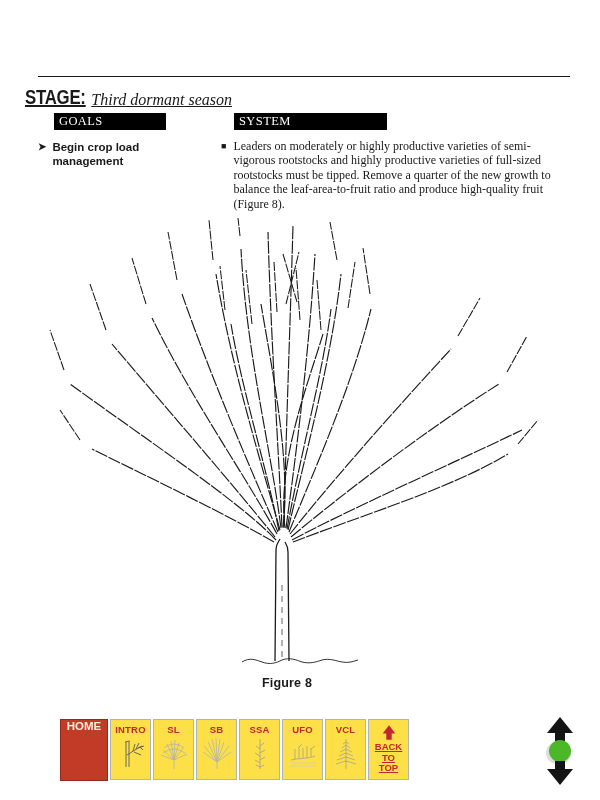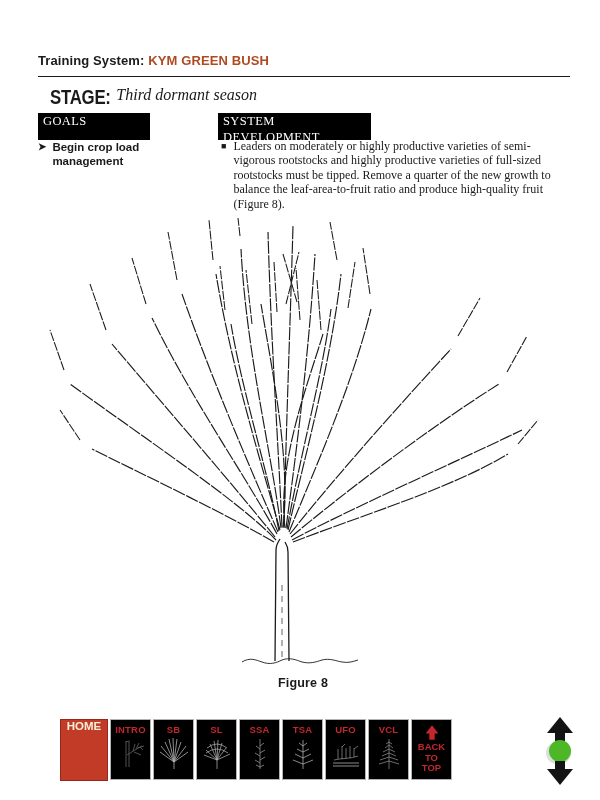--- a/index.html
+++ b/index.html
@@ -3,63 +3,60 @@
 <meta charset="utf-8">
 <style>
   html,body{margin:0;padding:0;background:#fff;}
   .page{position:relative;width:600px;height:800px;background:#ffffff;overflow:hidden;
         font-family:"Liberation Sans",sans-serif;color:#1a1a1a;}
   
   .ts-header{position:absolute;left:38px;top:53px;font-size:13px;font-weight:bold;letter-spacing:0.1px;}
   .ts-header .orange{color:#b04a22;margin-left:4px;}
   .header-rule{position:absolute;left:38px;top:76px;width:532px;height:0;border-top:1.3px solid #1a1a1a;}
   
-  .stage{position:absolute;left:50px;top:86px;display:flex;align-items:flex-start;}
+  .stage{position:absolute;left:25px;top:86px;display:flex;align-items:flex-end;text-decoration:underline;}
   .stage-label{font-size:20px;font-weight:800;display:inline-block;transform:scaleX(0.84);transform-origin:left bottom;letter-spacing:-0.3px;}
   .stage-value{font-family:"Liberation Serif",serif;font-style:italic;font-size:16px;margin-left:-6px;}
   
   .blackbox{position:absolute;background:#000;color:#fff;font-family:"Liberation Serif",serif;
-            font-size:12.5px;height:27px;line-height:16px;padding-left:5px;box-sizing:border-box;letter-spacing:0.4px;}
+            font-size:12.5px;height:17px;line-height:16px;padding-left:5px;box-sizing:border-box;letter-spacing:0.4px;margin-left:16px;}
   .goals-box{left:38px;top:113px;width:112px;}
   .sysdev-box{left:218px;top:113px;width:153px;}
   
   .goals-item{position:absolute;left:38px;top:140px;width:130px;display:flex;gap:6px;
               font-weight:bold;font-size:11.5px;line-height:14px;}
   .goals-item .arrow{font-size:10px;line-height:14px;}
   
   .sysdev-item{position:absolute;left:221px;top:139px;width:345px;display:flex;gap:7px;
                font-family:"Liberation Serif",serif;font-size:12px;line-height:14.4px;}
   .sysdev-item .sq{font-size:9px;line-height:14px;font-family:"Liberation Sans",sans-serif;}
   
   .tree-wrap{position:absolute;left:30px;top:212px;width:540px;height:460px;}
-  .fig-caption{position:absolute;left:248px;top:676px;width:110px;text-align:center;
+  .fig-caption{position:absolute;left:232px;top:676px;width:110px;text-align:center;
                font-size:12.5px;font-weight:bold;letter-spacing:0.2px;}
   
   .navbar{position:absolute;left:60px;top:719px;display:flex;gap:2px;align-items:flex-start;}
   .home-btn{width:48px;height:62px;background:#c23b27;border:1px solid #93291a;box-sizing:border-box;
             color:#f7efda;display:flex;justify-content:center;
             font-weight:bold;font-size:11.5px;cursor:pointer;}
-  .nav-card{width:41px;height:61px;background:#000000;border:1px solid #b3b3b3;box-sizing:border-box;
+  .nav-card{width:41px;height:61px;background:#fde047;border:1px solid #b3b3b3;box-sizing:border-box;
             display:flex;flex-direction:column;align-items:center;cursor:pointer;}
   .nav-card .lbl{color:#c1272d;font-weight:bold;font-size:9.5px;margin-top:4px;letter-spacing:0.2px;}
   .nav-card svg.thumb{margin-top:1px;}
   .btt-card{align-items:center;}
-  .btt-card .btt-line{color:#c1272d;font-weight:bold;font-size:9.5px;line-height:10.5px;text-align:center;}
+  .btt-card .btt-line{color:#c1272d;font-weight:bold;font-size:9.5px;line-height:10.5px;text-align:center;text-decoration:underline;}
   .btt-card svg{margin-top:5px;margin-bottom:2px;}
   
   .scroll-widget{position:absolute;left:542px;top:716px;width:36px;height:70px;cursor:pointer;}
 </style>
 </head>
 <body>
 
 <div class="page">
 
-  <div class="ts-header">
-    <span>Training System:</span><span class="orange">KYM GREEN BUSH</span>
-  </div>
   <div class="header-rule"></div>
 
   <div class="stage">
     <span class="stage-label">STAGE:</span>
     <span class="stage-value">Third dormant season</span>
   </div>
 
   <div class="blackbox goals-box">GOALS</div>
   <div class="blackbox sysdev-box">SYSTEM DEVELOPMENT</div>
 
@@ -150,89 +147,73 @@
             <path d="M22,12 l6,-2"></path>
           <path d="M17,15 l2,-7"></path>
             <path d="M18,16 l7,3"></path>
           <path d="M24,11 l3,3"></path>
         </g>
       </svg>
     </div>
 
 
     <div class="nav-card">
-      <div class="lbl">SB</div>
-      <svg class="thumb" width="30" height="36" viewBox="0 0 30 36">
-        <g stroke="#b2b2b2" stroke-width="0.8" fill="none">
-          <path d="M15,33 V26"></path>
-          <path d="M15,26 L2,10"></path>
-            <path d="M15,26 L6,6"></path>
-            <path d="M15,26 L10,3"></path>
-          <path d="M15,26 L14,2"></path>
-            <path d="M15,26 L18,3"></path>
-            <path d="M15,26 L22,6"></path>
-          <path d="M15,26 L27,10"></path>
-            <path d="M15,26 L1,16"></path>
-            <path d="M15,26 L29,16"></path>
-        </g>
-      </svg>
-    </div>
-
-    <div class="nav-card">
       <div class="lbl">SL</div>
       <svg class="thumb" width="30" height="36" viewBox="0 0 30 36">
         <g stroke="#adadad" stroke-width="0.75" fill="none">
           <path d="M15,33 V24"></path>
           <path d="M15,24 L4,14"></path>
             <path d="M15,24 L8,8"></path>
             <path d="M15,24 L12,5"></path>
           <path d="M15,24 L16,4"></path>
             <path d="M15,24 L20,7"></path>
             <path d="M15,24 L24,12"></path>
           <path d="M15,24 L2,19"></path>
             <path d="M15,24 L28,18"></path>
           <path d="M5,12 Q15,4 25,12"></path>
             <path d="M4,17 Q15,9 26,17"></path>
         </g>
       </svg>
     </div>
 
     <div class="nav-card">
+      <div class="lbl">SB</div>
+      <svg class="thumb" width="30" height="36" viewBox="0 0 30 36">
+        <g stroke="#b2b2b2" stroke-width="0.8" fill="none">
+          <path d="M15,33 V26"></path>
+          <path d="M15,26 L2,10"></path>
+            <path d="M15,26 L6,6"></path>
+            <path d="M15,26 L10,3"></path>
+          <path d="M15,26 L14,2"></path>
+            <path d="M15,26 L18,3"></path>
+            <path d="M15,26 L22,6"></path>
+          <path d="M15,26 L27,10"></path>
+            <path d="M15,26 L1,16"></path>
+            <path d="M15,26 L29,16"></path>
+        </g>
+      </svg>
+    </div>
+
+    <div class="nav-card">
       <div class="lbl">SSA</div>
       <svg class="thumb" width="30" height="36" viewBox="0 0 30 36">
         <g stroke="#9a9a9a" stroke-width="0.75" fill="none">
           <path d="M15,33 V3"></path>
           <path d="M15,27 l-5,-3"></path>
             <path d="M15,24 l5,-3"></path>
           <path d="M15,20 l-5,-3"></path>
             <path d="M15,17 l5,-3"></path>
           <path d="M15,13 l-4,-3"></path>
             <path d="M15,10 l4,-3"></path>
           <path d="M15,31 l-4,-2"></path>
             <path d="M15,31 l4,-2"></path>
         </g>
       </svg>
     </div>
 
-    <div class="nav-card">
-      <div class="lbl">TSA</div>
-      <svg class="thumb" width="30" height="36" viewBox="0 0 30 36">
-        <g stroke="#b5b5b5" stroke-width="0.75" fill="none">
-          <path d="M15,33 V4"></path>
-          <path d="M15,28 L5,24"></path>
-            <path d="M15,28 L25,24"></path>
-          <path d="M15,22 L7,18"></path>
-            <path d="M15,22 L23,18"></path>
-          <path d="M15,16 L9,13"></path>
-            <path d="M15,16 L21,13"></path>
-          <path d="M15,10 L11,7"></path>
-            <path d="M15,10 L19,7"></path>
-        </g>
-      </svg>
-    </div>
 
     <div class="nav-card">
       <div class="lbl">UFO</div>
       <svg class="thumb" width="30" height="36" viewBox="0 0 30 36">
         <g stroke="#9a9a9a" stroke-width="0.7" fill="none">
           <path d="M2,27 H28" stroke="#c8c8c8"></path>
             <path d="M2,30 H28" stroke="#c8c8c8"></path>
           <path d="M3,24 C10,22 20,23 27,20"></path>
           <path d="M7,23 V13"></path>
             <path d="M11,23 V10"></path>

